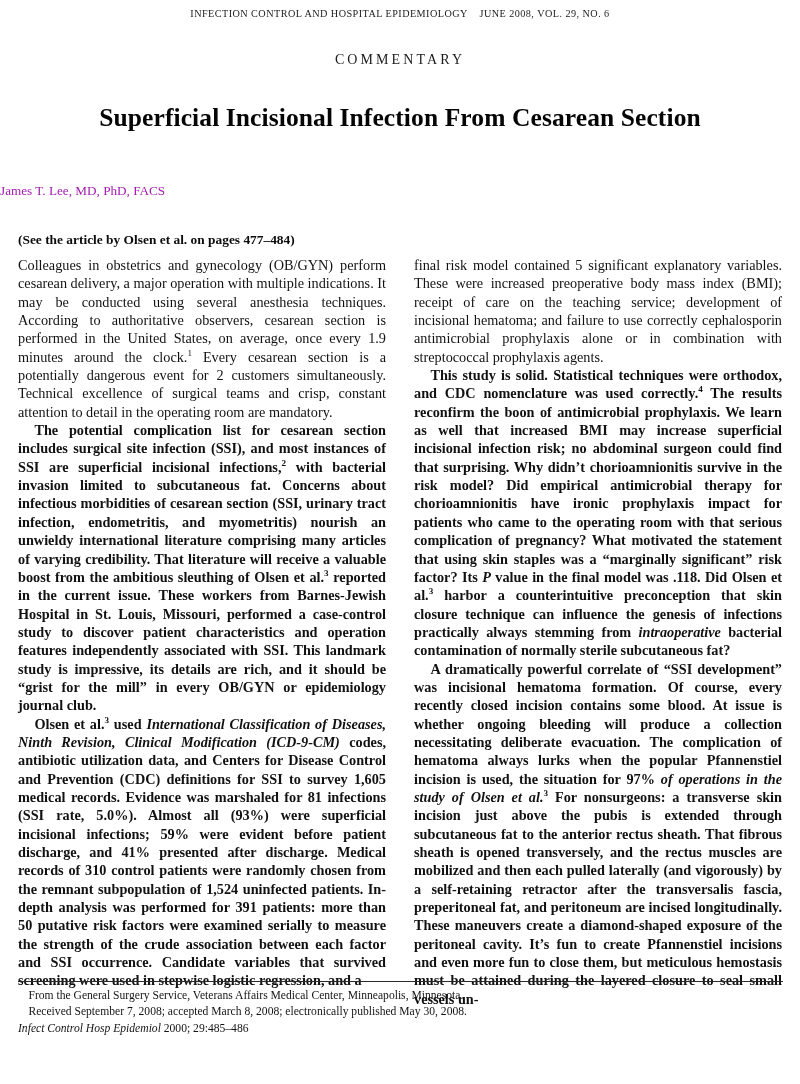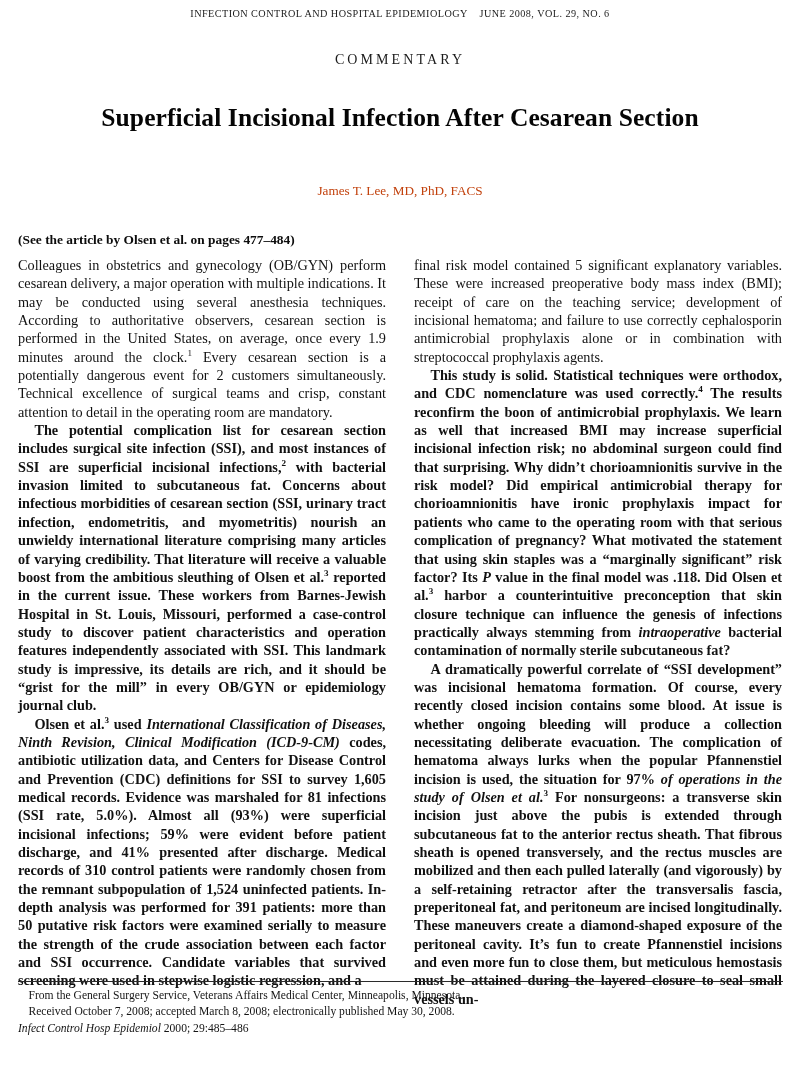--- a/index.html
+++ b/index.html
@@ -48,24 +48,24 @@
     text-align: center;
     font-size: 25.5px;
     font-weight: 700;
     margin-top: 35px;
     letter-spacing: 0.1px;
     color: #050505;
   }
 
   
   .byline {
-    text-align: center;
+    text-align: left;
     font-size: 13.2px;
     margin-top: 50px;
-    color: #c2410c;
+    color: #a21caf;
   }
 
   
   .crossref {
     position: absolute;
     left: 18px;
     top: 232px;
     font-size: 13.4px;
     font-weight: 700;
     color: #0c0c0c;
@@ -126,21 +126,21 @@
 </style>
 </head>
 <body>
 
 <div class="page">
 
   <div class="running-head">INFECTION CONTROL AND HOSPITAL EPIDEMIOLOGY    JUNE 2008, VOL. 29, NO. 6</div>
 
   <div class="article-type">COMMENTARY</div>
 
-  <h1 class="title">Superficial Incisional Infection After Cesarean Section</h1>
+  <h1 class="title">Superficial Incisional Infection From Cesarean Section</h1>
 
   <div class="byline">James T. Lee, MD, PhD, FACS</div>
 
   <div class="crossref">(See the article by Olsen et al. on pages 477–484)</div>
 
   <div class="columns">
     <div class="col">
         <p class="body"><span>Colleagues in obstetrics and gynecology (OB/GYN) perform cesarean delivery, a major operation with multiple indications. It may be conducted using several anesthesia techniques. According to authoritative observers, cesarean section is performed in the United States, on average, once every 1.9 minutes around the clock.</span><sup>1</sup><span> Every cesarean section is a potentially dangerous event for 2 customers simultaneously. Technical excellence of surgical teams and crisp, constant attention to detail in the operating room are mandatory.</span></p>
         <p class="body"><span>The potential complication list for cesarean section includes surgical site infection (SSI), and most instances of SSI are superficial incisional infections,</span><sup>2</sup><span> with bacterial invasion limited to subcutaneous fat. Concerns about infectious morbidities of cesarean section (SSI, urinary tract infection, endometritis, and myometritis) nourish an unwieldy international literature comprising many articles of varying credibility. That literature will receive a valuable boost from the ambitious sleuthing of Olsen et al.</span><sup>3</sup><span> reported in the current issue. These workers from Barnes-Jewish Hospital in St. Louis, Missouri, performed a case-control study to discover patient characteristics and operation features independently associated with SSI. This landmark study is impressive, its details are rich, and it should be “grist for the mill” in every OB/GYN or epidemiology journal club.</span></p>
         <p class="body"><span>Olsen et al.</span><sup>3</sup><span> used </span><span class="it">International Classification of Diseases, Ninth Revision, Clinical Modification (ICD-9-CM)</span><span> codes, antibiotic utilization data, and Centers for Disease Control and Prevention (CDC) definitions for SSI to survey 1,605 medical records. Evidence was marshaled for 81 infections (SSI rate, 5.0%). Almost all (93%) were superficial incisional infections; 59% were evident before patient discharge, and 41% presented after discharge. Medical records of 310 control patients were randomly chosen from the remnant subpopulation of 1,524 uninfected patients. In-depth analysis was performed for 391 patients: more than 50 putative risk factors were examined serially to measure the strength of the crude association between each factor and SSI occurrence. Candidate variables that survived screening were used in stepwise logistic regression, and a</span></p>
@@ -149,17 +149,17 @@
         <p class="body"><span>final risk model contained 5 significant explanatory variables. These were increased preoperative body mass index (BMI); receipt of care on the teaching service; development of incisional hematoma; and failure to use correctly cephalosporin antimicrobial prophylaxis alone or in combination with streptococcal prophylaxis agents.</span></p>
         <p class="body"><span>This study is solid. Statistical techniques were orthodox, and CDC nomenclature was used correctly.</span><sup>4</sup><span> The results reconfirm the boon of antimicrobial prophylaxis. We learn as well that increased BMI may increase superficial incisional infection risk; no abdominal surgeon could find that surprising. Why didn’t chorioamnionitis survive in the risk model? Did empirical antimicrobial therapy for chorioamnionitis have ironic prophylaxis impact for patients who came to the operating room with that serious complication of pregnancy? What motivated the statement that using skin staples was a “marginally significant” risk factor? Its </span><span class="it">P</span><span> value in the final model was .118. Did Olsen et al.</span><sup>3</sup><span> harbor a counterintuitive preconception that skin closure technique can influence the genesis of infections practically always stemming from </span><span class="it">intraoperative</span><span> bacterial contamination of normally sterile subcutaneous fat?</span></p>
         <p class="body"><span>A dramatically powerful correlate of “SSI development” was incisional hematoma formation. Of course, every recently closed incision contains some blood. At issue is whether ongoing bleeding will produce a collection necessitating deliberate evacuation. The complication of hematoma always lurks when the popular Pfannenstiel incision is used, the situation for 97% </span><span class="it">of operations in the study of Olsen et al.</span><sup>3</sup><span> For nonsurgeons: a transverse skin incision just above the pubis is extended through subcutaneous fat to the anterior rectus sheath. That fibrous sheath is opened transversely, and the rectus muscles are mobilized and then each pulled laterally (and vigorously) by a self-retaining retractor after the transversalis fascia, preperitoneal fat, and peritoneum are incised longitudinally. These maneuvers create a diamond-shaped exposure of the peritoneal cavity. It’s fun to create Pfannenstiel incisions and even more fun to close them, but meticulous hemostasis must be attained during the layered closure to seal small vessels un-</span></p>
       </div>
   </div>
 
   <div class="footnote-rule"></div>
 
   <div class="footer">
     <div class="fn-indent">From the General Surgery Service, Veterans Affairs Medical Center, Minneapolis, Minnesota.</div>
-    <div class="fn-indent">Received October 7, 2008; accepted March 8, 2008; electronically published May 30, 2008.</div>
+    <div class="fn-indent">Received September 7, 2008; accepted March 8, 2008; electronically published May 30, 2008.</div>
     <div class="cite"><span class="it">Infect Control Hosp Epidemiol</span><span> 2000; 29:485–486</span></div>
   </div>
 
 </div>
 
 </body></html>

